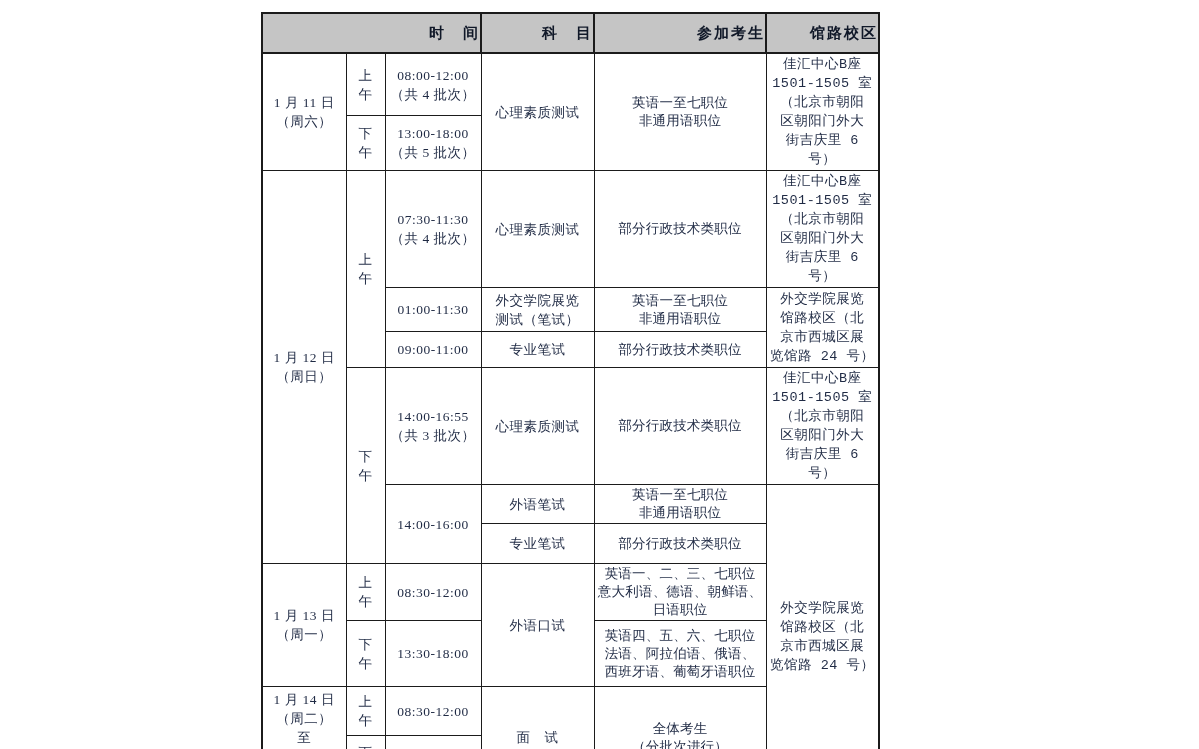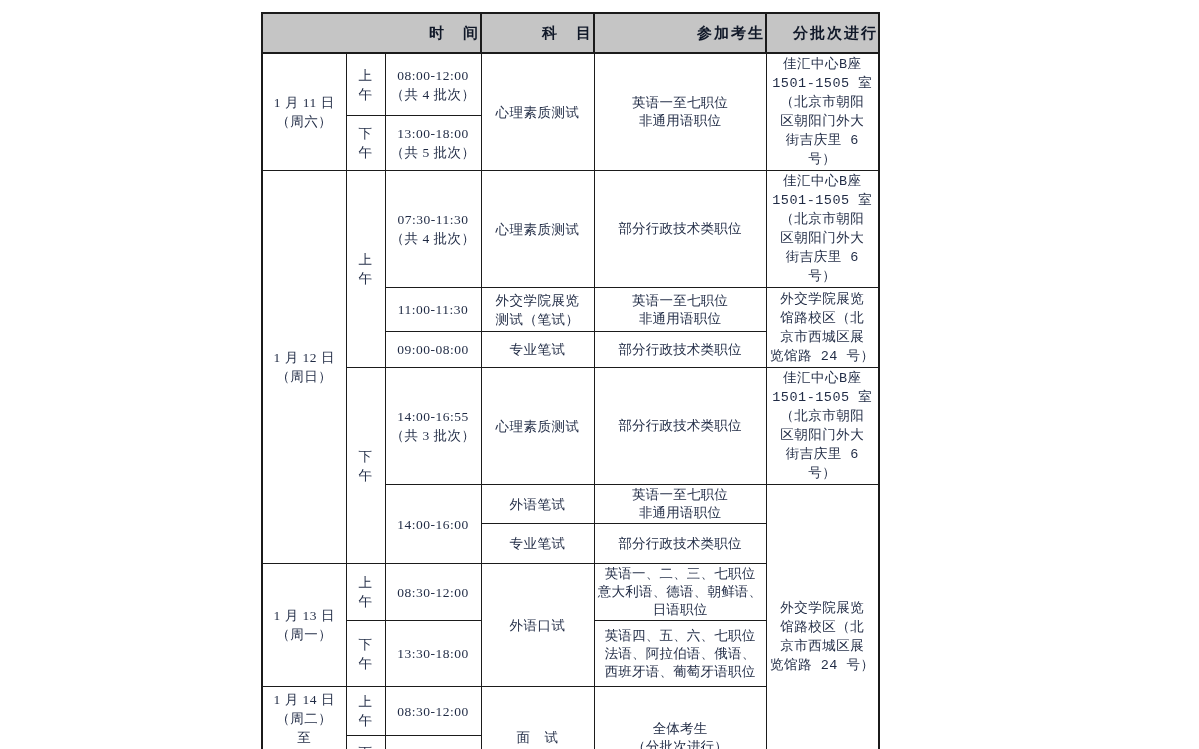--- a/index.html
+++ b/index.html
@@ -46,21 +46,21 @@
       <col style="width:96px">
     <col style="width:113px">
       <col style="width:172px">
       <col style="width:113px">
   </colgroup>
   <thead>
     <tr style="height:40px">
       <th colspan="3">时　间</th>
       <th>科　目</th>
       <th>参加考生</th>
-      <th>分批次进行</th>
+      <th>馆路校区</th>
     </tr>
   </thead>
   <tbody>
     <tr style="height:55px">
       <td rowspan="2" class="date">1 月 11 日
 （周六）</td>
       <td class="ampm">上
 午</td>
       <td class="time">08:00-12:00
 （共 4 批次）</td>
@@ -88,32 +88,32 @@
 （共 4 批次）</td>
       <td class="subj">心理素质测试</td>
       <td class="cand">部分行政技术类职位</td>
       <td class="loc">佳汇中心B座
 1501-1505 室
 （北京市朝阳
 区朝阳门外大
 街吉庆里 6 号）</td>
     </tr>
     <tr style="height:44px">
-      <td class="time">11:00-11:30</td>
+      <td class="time">01:00-11:30</td>
       <td class="subj">外交学院展览
 测试（笔试）</td>
       <td class="cand">英语一至七职位
 非通用语职位</td>
       <td rowspan="2" class="loc">外交学院展览
 馆路校区（北
 京市西城区展
 览馆路 24 号）</td>
     </tr>
     <tr style="height:36px">
-      <td class="time">09:00-08:00</td>
+      <td class="time">09:00-11:00</td>
       <td class="subj">专业笔试</td>
       <td class="cand">部分行政技术类职位</td>
     </tr>
     <tr style="height:103px">
       <td rowspan="3" class="ampm">下
 午</td>
       <td class="time">14:00-16:55
 （共 3 批次）</td>
       <td class="subj">心理素质测试</td>
       <td class="cand">部分行政技术类职位</td>

